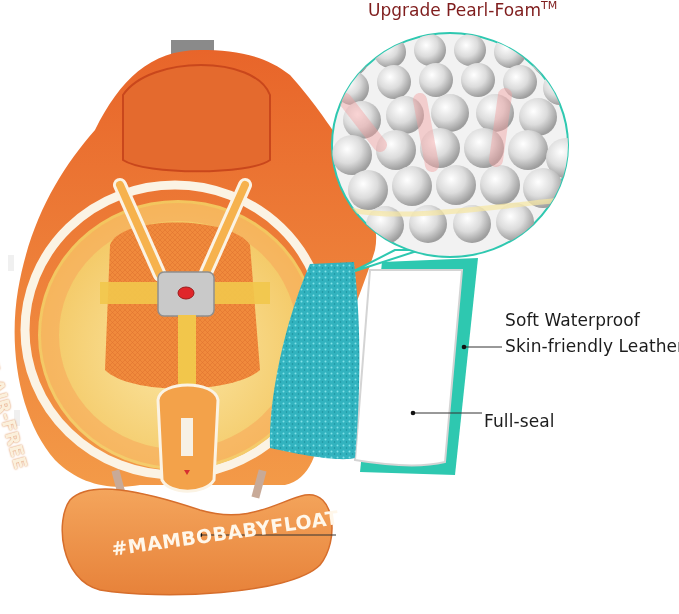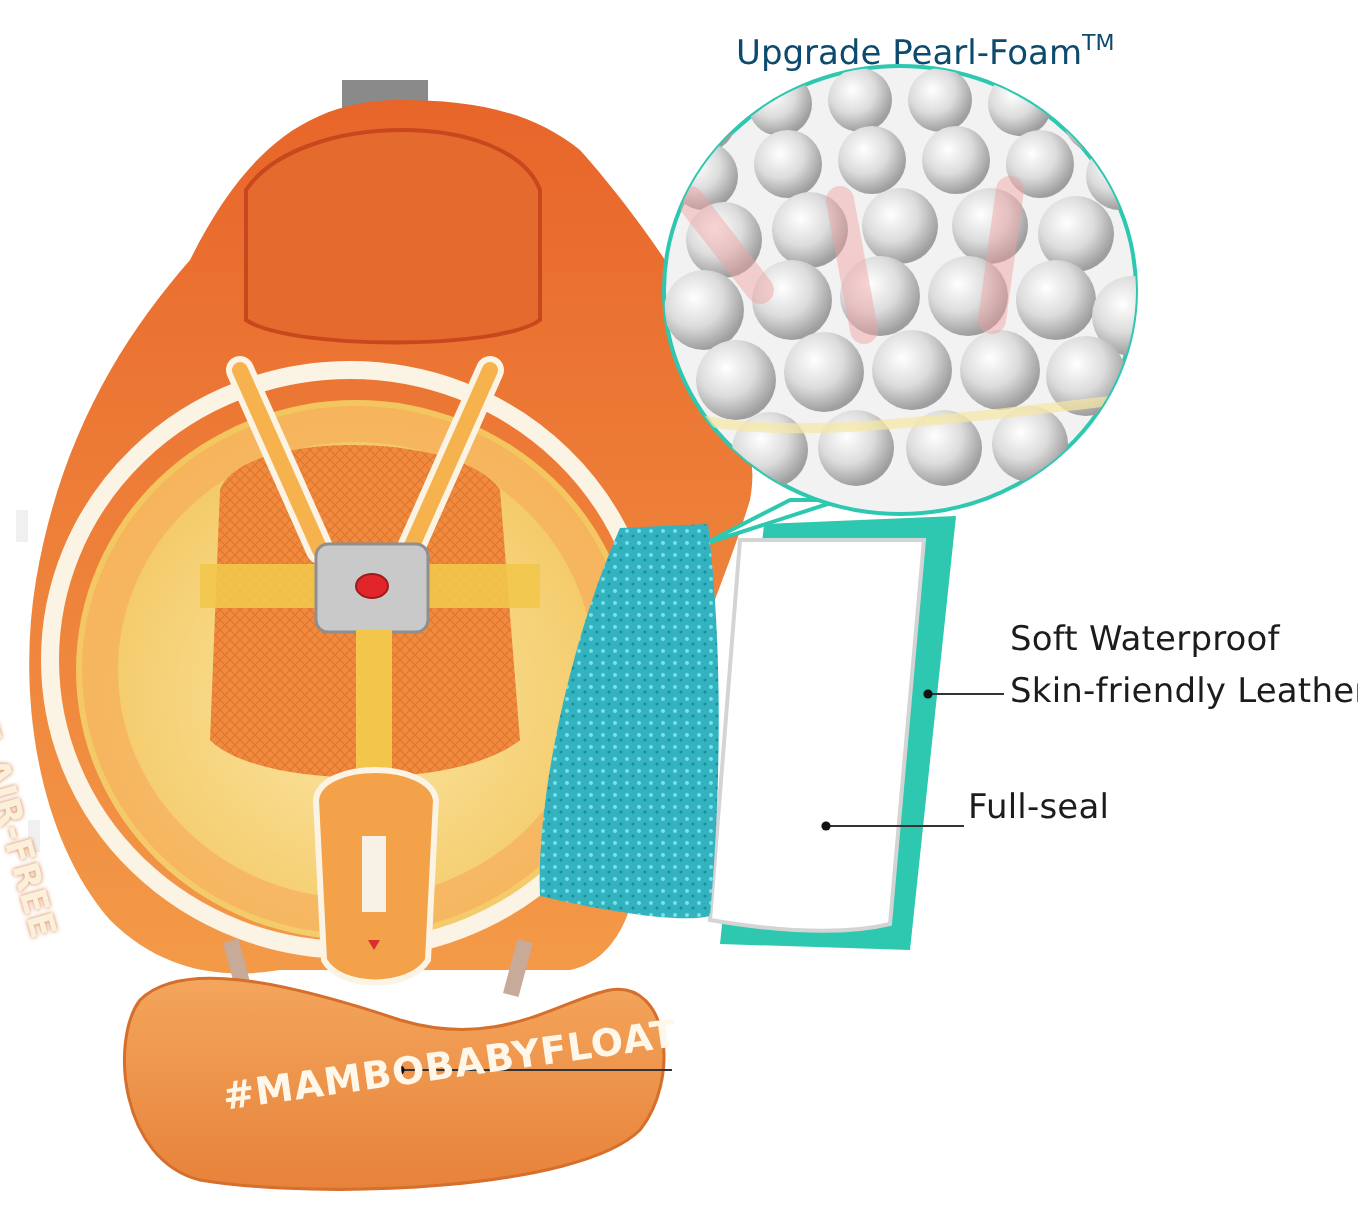--- a/index.html
+++ b/index.html
@@ -1,21 +1,21 @@
 <!DOCTYPE html>
 <html><head>
 <meta charset="utf-8">
 <style>
   * { box-sizing: border-box; margin: 0; padding: 0; }
   html, body { width: 679px; height: 614px; background: #ffffff; overflow: hidden; }
   body { position: relative; font-family: "DejaVu Sans", sans-serif; color: #1a1a1a; }
   .stage { position: absolute; left: 0; top: 0; width: 679px; height: 614px; }
   svg.art { position: absolute; left: 0; top: 0; }
   .label { position: absolute; font-size: 17px; line-height: 26px; color: #1c1c1c; white-space: nowrap; letter-spacing: 0.1px; }
-  .title { position: absolute; left: 368px; top: 17px; font-size: 17px; color: #0c4a6e; white-space: nowrap; }
+  .title { position: absolute; left: 368px; top: 0; font-size: 17px; color: #7f1d1d; white-space: nowrap; }
   .title sup { font-size: 11px; position: relative; top: -7px; vertical-align: baseline; }
   .float-text { position: absolute; font-family: "DejaVu Sans", sans-serif; font-weight: bold; color: #fff7ea; white-space: nowrap; }
 </style>
 </head>
 <body>
 
 <div class="stage">
 
   <svg class="art" width="679" height="614" viewBox="0 0 679 614">
     <defs>
@@ -165,19 +165,19 @@
 
   <div class="title">
     <span>Upgrade Pearl-Foam</span><sup>TM</sup>
   </div>
 
   <div class="label" style="left:505px; top:307px;">
     <div>Soft Waterproof</div>
     <div>Skin-friendly Leather</div>
   </div>
 
-  <div class="label" style="left:484px; top:389px; line-height:30px;">
+  <div class="label" style="left:484px; top:406px; line-height:30px;">
     <div>Full-seal</div>
   </div>
 
   <div class="label" style="left:336px; top:522px;">
   </div>
 </div>
 
 </body></html>

